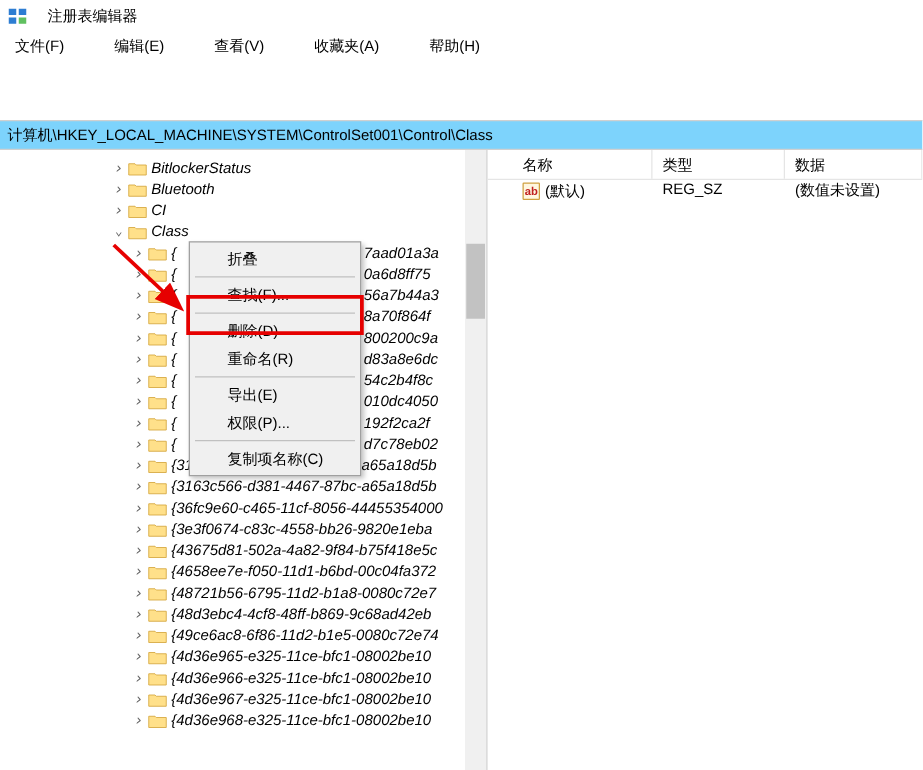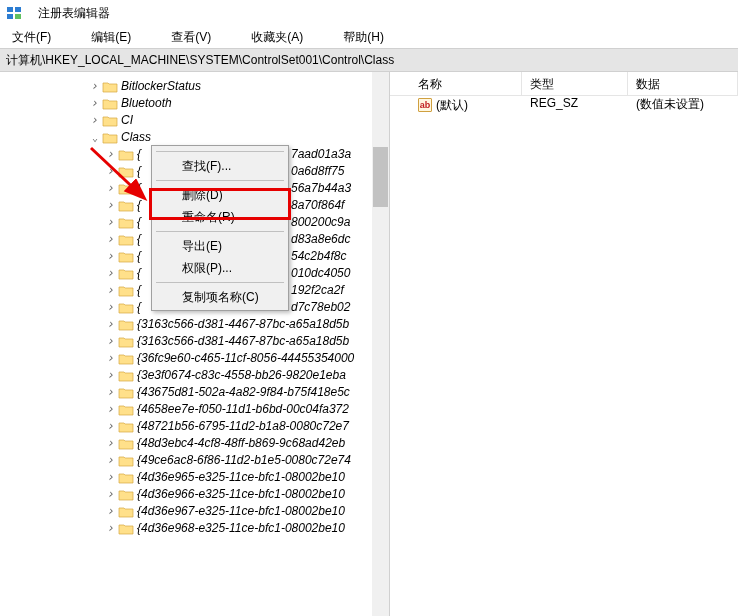--- a/index.html
+++ b/index.html
@@ -1,21 +1,21 @@
 <!DOCTYPE html>
 <html><head>
 <meta charset="utf-8">
 <style>
   * { margin: 0; padding: 0; box-sizing: border-box; font-family: "Microsoft YaHei", "Segoe UI", sans-serif; font-size: 12px; }
   body { width: 738px; height: 616px; overflow: hidden; background: #fff; color: #000; position: relative; }
   .titlebar { height: 26px; background: #fff; display: flex; align-items: center; padding-left: 6px; gap: 16px; }
   .app-icon { width: 16px; height: 16px; display: inline-block; }
   .menubar { height: 22px; display: flex; align-items: center; padding-left: 4px; gap: 24px; }
   .menubar .menu-item { padding: 2px 8px; cursor: default; }
-  .addressbar { height: 24px; border-top: 1px solid #d0d0d0; border-bottom: 1px solid #d0d0d0; display: flex; align-items: center; padding: 4px 6px; background: #e5e5e5; }
+  .addressbar { height: 24px; border-top: 1px solid #d0d0d0; border-bottom: 1px solid #d0d0d0; display: flex; align-items: center; padding: 4px 6px; background: #7dd3fc; margin-top: 48px; }
   .content { display: flex; height: calc(616px - 26px - 22px - 24px); }
   .tree-pane { width: 390px; border-right: 1px solid #d0d0d0; overflow: hidden; position: relative; }
   .tree { padding-top: 6px; white-space: nowrap; font-style: italic; }
   .tree-row { display: flex; align-items: center; height: 17px; line-height: 17px; cursor: default; }
   .expander { width: 14px; text-align: center; color: #666; font-size: 10px; display: inline-block; user-select: none; font-family: monospace; }
   .expander.open::before { content: "⌄"; }
   .expander.closed::before { content: "›"; font-size: 12px; }
   .folder-icon { width: 16px; height: 14px; margin-right: 3px; display: inline-block; }
   .folder-icon svg { display: block; }
   .list-pane { flex: 1; position: relative; }
@@ -328,20 +328,23 @@
           <span class="folder-icon">
             <svg width="16" height="14" viewBox="0 0 16 14">
               <path d="M1 3 L1 12 L15 12 L15 4 L7 4 L6 3 Z" fill="#ffe08a" stroke="#d6a840" stroke-width="0.7"></path>
             </svg>
           </span>
           <span>{4d36e968-e325-11ce-bfc1-08002be10</span>
         </div>
       </div>
 
     <div class="context-menu" style="left:151px; top:73px;">
+      <div class="cm-item">
+          <span>折叠</span>
+        </div>
       <div class="cm-sep"></div>
       <div class="cm-item">
           <span>查找(F)...</span>
         </div>
       <div class="cm-sep"></div>
       <div class="cm-item">
           <span>删除(D)</span>
         </div>
       <div class="cm-item">
           <span>重命名(R)</span>

